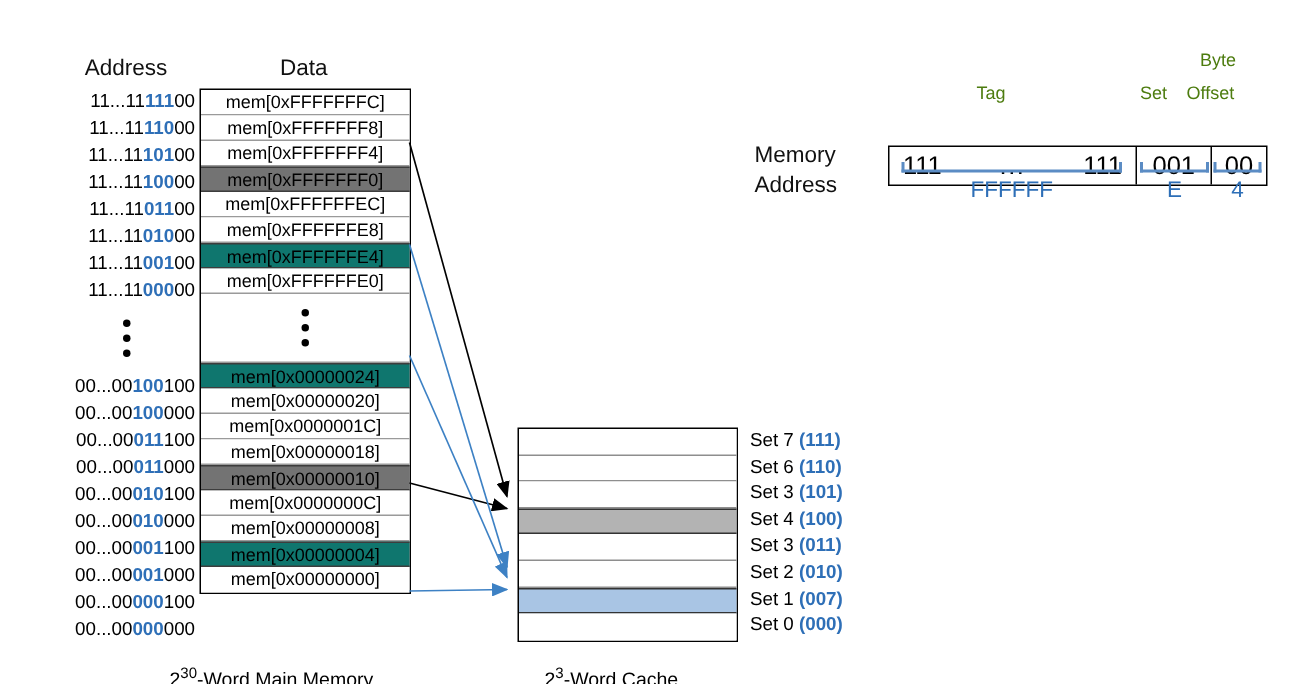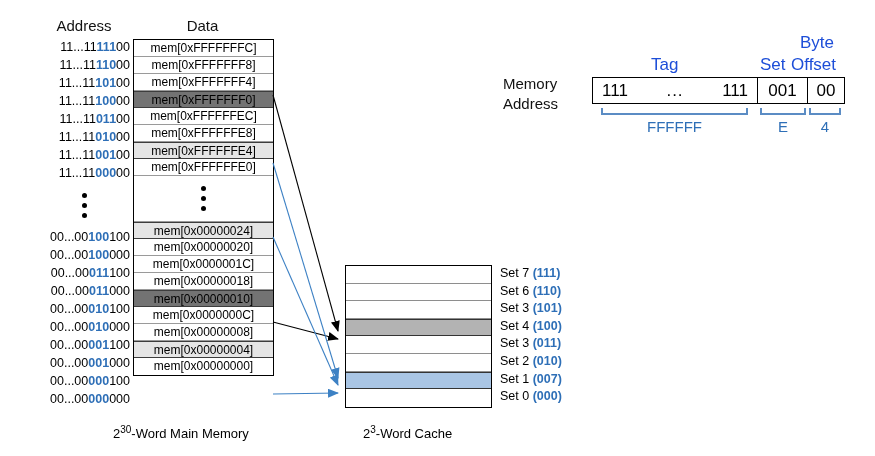--- a/index.html
+++ b/index.html
@@ -3,21 +3,21 @@
 <meta charset="utf-8">
 <style>
   html,body{margin:0;padding:0;}
   body{
     width:875px;height:456px;background:#ffffff;
     font-family:"Liberation Sans","DejaVu Sans",sans-serif;
     color:#000;overflow:hidden;position:relative;
   }
   #stage{position:absolute;left:0;top:0;width:875px;height:456px;}
 
-  .abs{position:absolute;}
+  .abs{position:absolute;margin-top:20px;}
 
   
   .col-head{
     font-size:15px;color:#111;text-align:center;white-space:nowrap;
   }
 
   
   .addr-col{left:38px;top:38px;width:92px;}
   .addr-row{
     height:18px;line-height:18px;font-size:12.5px;
@@ -28,21 +28,21 @@
 
   
   .mem-table{left:133px;top:39px;width:139px;border:1.6px solid #000;background:#fff;}
   .mem-row{
     height:17px;line-height:17px;border-bottom:1px solid #9a9a9a;
     font-size:12px;text-align:center;white-space:nowrap;color:#000;
     box-sizing:border-box;background:#fff;
   }
   .mem-row:last-child{border-bottom:none;}
   .mem-row.gray{background:#737373;border-top:1.4px solid #3d3d3d;border-bottom:1.4px solid #3d3d3d;}
-  .mem-row.blue{background:#e5e5e5;border-top:1.4px solid #3d3d3d;border-bottom:1.4px solid #3d3d3d;}
+  .mem-row.blue{background:#0f766e;border-top:1.4px solid #3d3d3d;border-bottom:1.4px solid #3d3d3d;}
   .mem-row.gapcell{height:46px;border-bottom:1px solid #9a9a9a;position:relative;}
 
   
   .vdots{display:flex;flex-direction:column;align-items:center;justify-content:center;
          height:100%;gap:5px;}
   .vdots i{display:block;width:5px;height:5px;border-radius:50%;background:#000;}
 
   .addr-gap{height:46px;display:flex;flex-direction:column;align-items:center;justify-content:center;gap:5px;}
   .addr-gap i{display:block;width:5px;height:5px;border-radius:50%;background:#000;}
 
@@ -66,21 +66,21 @@
   .addr-box{left:592px;top:77px;height:27px;border:1.6px solid #000;display:flex;background:#fff;box-sizing:border-box;}
   .field{
     display:flex;align-items:center;justify-content:center;
     font-size:17px;color:#000;box-sizing:border-box;white-space:nowrap;
   }
   .field.tag{width:165px;border-right:1.6px solid #000;justify-content:space-between;padding:0 9px;}
   .field.setf{width:50px;border-right:1.6px solid #000;}
   .field.offf{width:36px;}
   .tag-ell{font-size:17px;letter-spacing:1px;}
 
-  .blue-cap{color:#1d4ed8;font-size:17px;white-space:nowrap;position:absolute;}
+  .blue-cap{color:#4d7c0f;font-size:12px;white-space:nowrap;position:absolute;}
 
   
   .brace{position:absolute;border-left:2px solid #5b8cc4;border-right:2px solid #5b8cc4;
          border-bottom:2px solid #5b8cc4;height:7px;box-sizing:border-box;}
   .brace-lbl{position:absolute;color:#2e6fb7;font-size:15px;white-space:nowrap;text-align:center;}
 
   svg.arrows{position:absolute;left:0;top:0;width:875px;height:456px;pointer-events:none;}
 </style>
 </head>
 <body>

